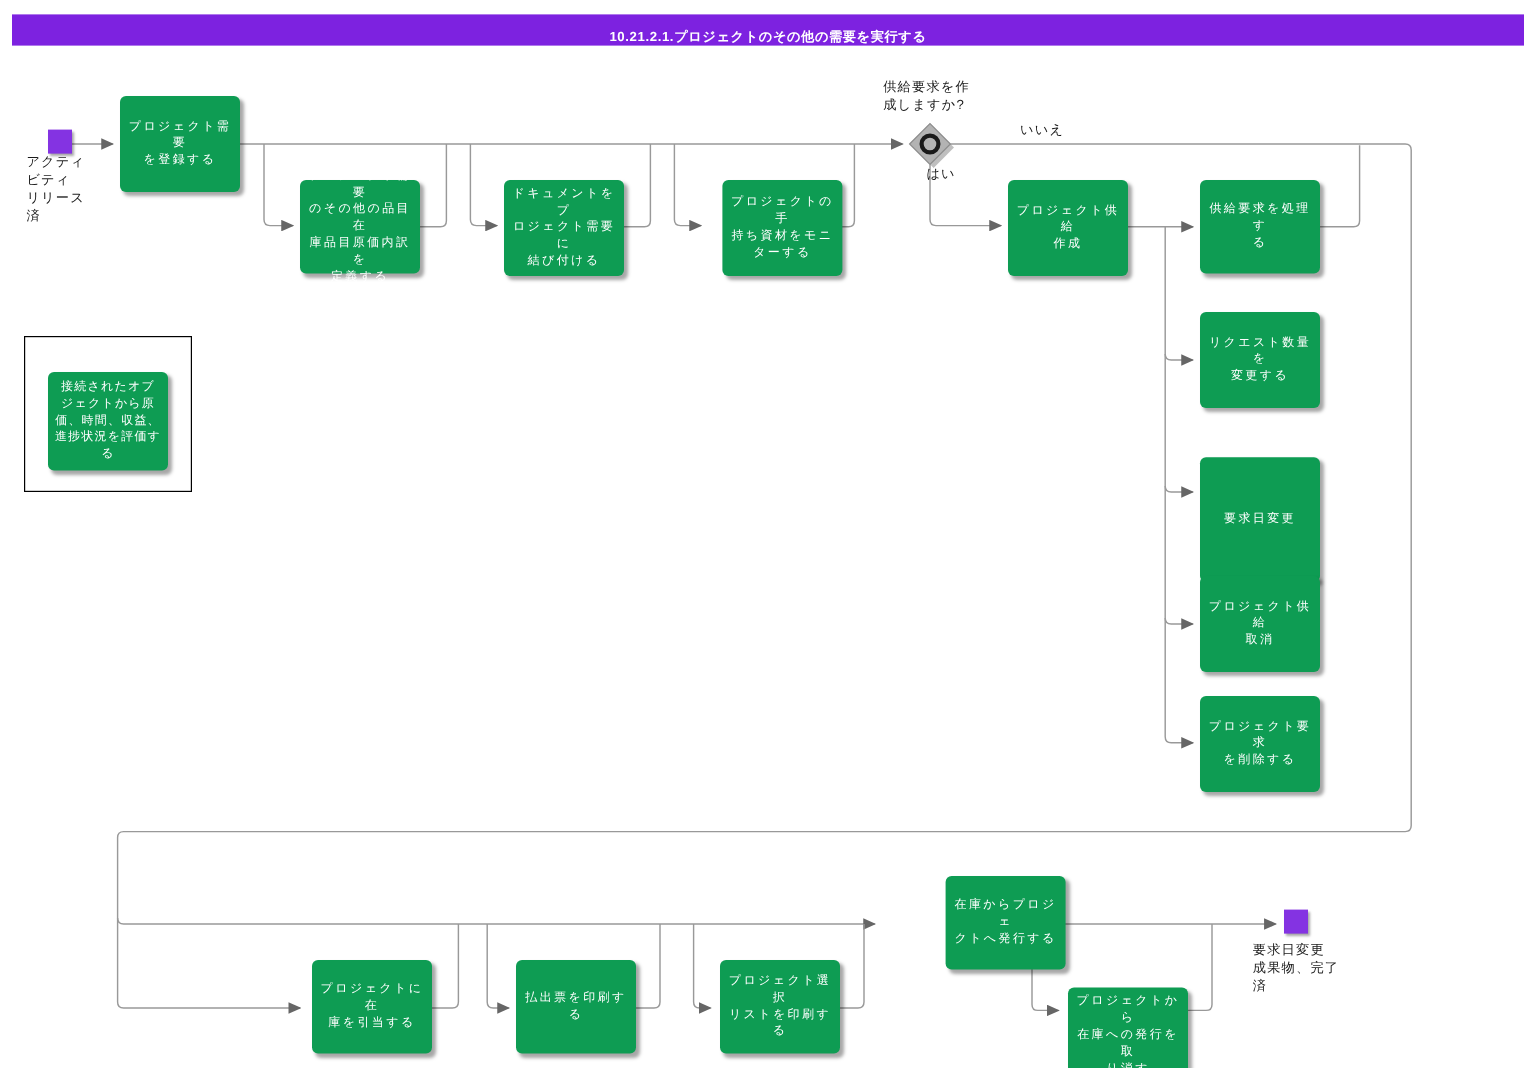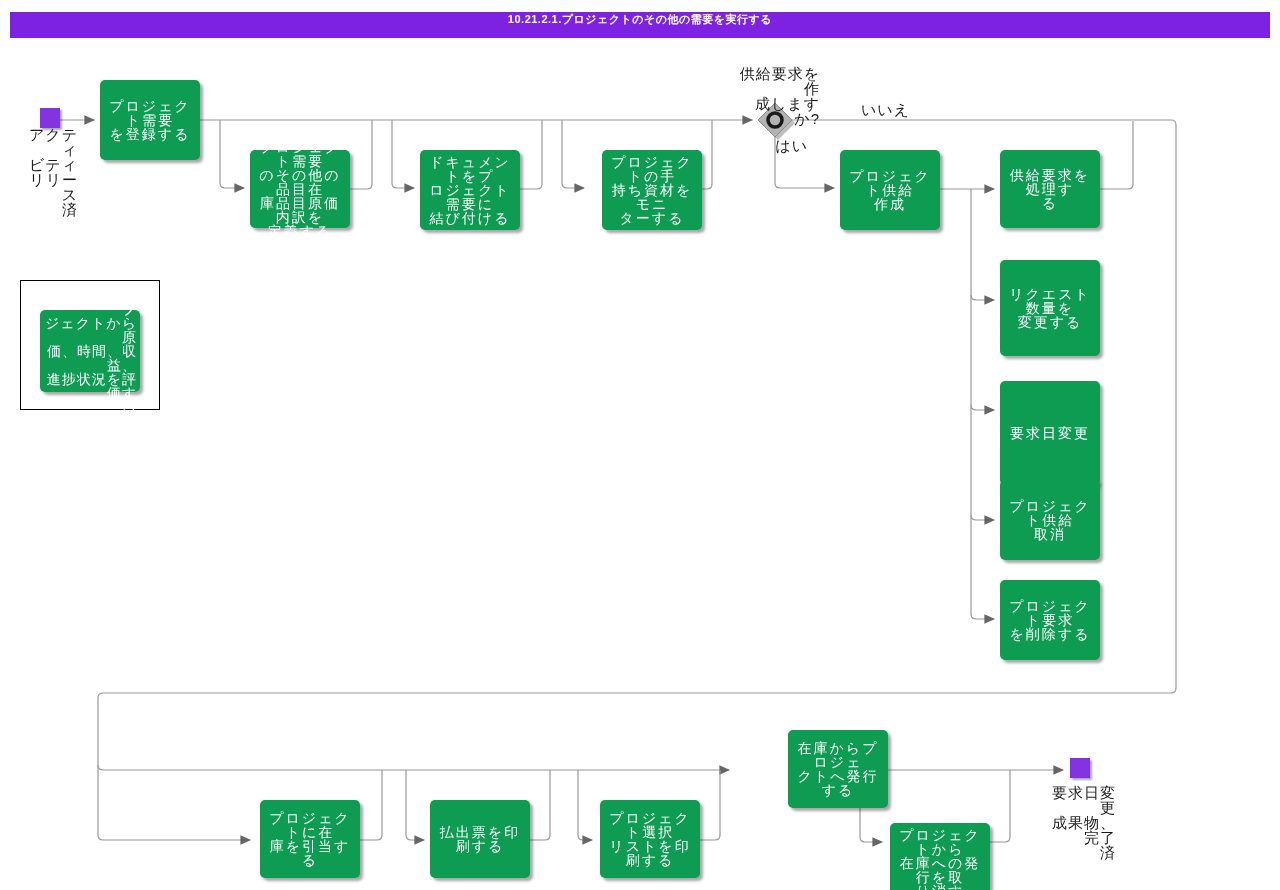--- a/index.html
+++ b/index.html
@@ -3,37 +3,37 @@
 <meta charset="utf-8">
 <style>
   html,body{margin:0;padding:0;background:#fff;}
   #canvas{
     position:relative;width:1280px;height:890px;background:#ffffff;
     font-family:"Liberation Sans","DejaVu Sans",sans-serif;overflow:hidden;
   }
   .title-bar{
     position:absolute;left:10px;top:12px;width:1260px;height:26px;
     background:#7d22e0;color:#ffffff;font-size:11px;font-weight:bold;
-    display:flex;align-items:flex-start;justify-content:center;letter-spacing:0.5px;
+    display:flex;align-items:flex-end;justify-content:center;letter-spacing:0.5px;
   }
   .connector-layer{position:absolute;left:0;top:0;width:1280px;height:890px;}
   .node{
     position:absolute;background:#0e9c53;color:#ffffff;border-radius:5px;
     box-shadow:3px 3px 3px rgba(0,0,0,0.35);
     display:flex;align-items:center;justify-content:center;text-align:center;
-    font-size:14px;line-height:14px;letter-spacing:2px;white-space:pre-line;
+    font-size:10px;line-height:14px;letter-spacing:2px;white-space:pre-line;
     padding:3px;box-sizing:border-box;
   }
   .event-square{
     position:absolute;width:20px;height:20px;background:#8433e2;
     box-shadow:2px 2px 2px rgba(0,0,0,0.35);
   }
   .flow-label{
-    position:absolute;color:#1a1a1a;font-size:15px;line-height:15px;
-    letter-spacing:1px;text-align:right;white-space:pre-line;
+    position:absolute;color:#1a1a1a;font-size:11px;line-height:15px;
+    letter-spacing:1px;text-align:left;white-space:pre-line;
   }
   .frame{
     position:absolute;left:20px;top:280px;width:140px;height:130px;
     border:1px solid #000;box-sizing:border-box;
   }
 </style>
 </head>
 <body>
 
 <div id="canvas">
@@ -125,30 +125,30 @@
 ロジェクト需要に
 結び付ける</div>
   <div class="node" style="left:590px;top:150px;width:100px;height:80px;margin-left:12px;">プロジェクトの手
 持ち資材をモニ
 ターする</div>
   <div class="node" style="left:840px;top:150px;width:100px;height:80px;">プロジェクト供給
 作成</div>
 
   <div class="node" style="left:1000px;top:150px;width:100px;height:78px;">供給要求を処理す
 る</div>
-  <div class="node" style="left:1000px;top:260px;width:100px;height:96px;">リクエスト数量を
+  <div class="node" style="left:1000px;top:260px;width:100px;height:80px;">リクエスト数量を
 変更する</div>
   <div class="node" style="left:1000px;top:381px;width:100px;height:104px;">要求日変更</div>
   <div class="node" style="left:1000px;top:480px;width:100px;height:80px;">プロジェクト供給
 取消</div>
   <div class="node" style="left:1000px;top:580px;width:100px;height:80px;">プロジェクト要求
 を削除する</div>
 
   <div class="frame"></div>
-  <div class="node" style="left:40px;top:310px;width:100px;height:82px;letter-spacing:1px;text-align:right;">接続されたオブ
+  <div class="node" style="left:40px;top:310px;width:100px;height:82px;letter-spacing:1px;">接続されたオブ
 ジェクトから原
 価、時間、収益、
 進捗状況を評価す
 る</div>
 
   <div class="node" style="left:430px;top:800px;width:100px;height:78px;">払出票を印刷する</div>
   <div class="node" style="left:260px;top:800px;width:100px;height:78px;">プロジェクトに在
 庫を引当する</div>
   <div class="node" style="left:600px;top:800px;width:100px;height:78px;">プロジェクト選択
 リストを印刷する</div>

